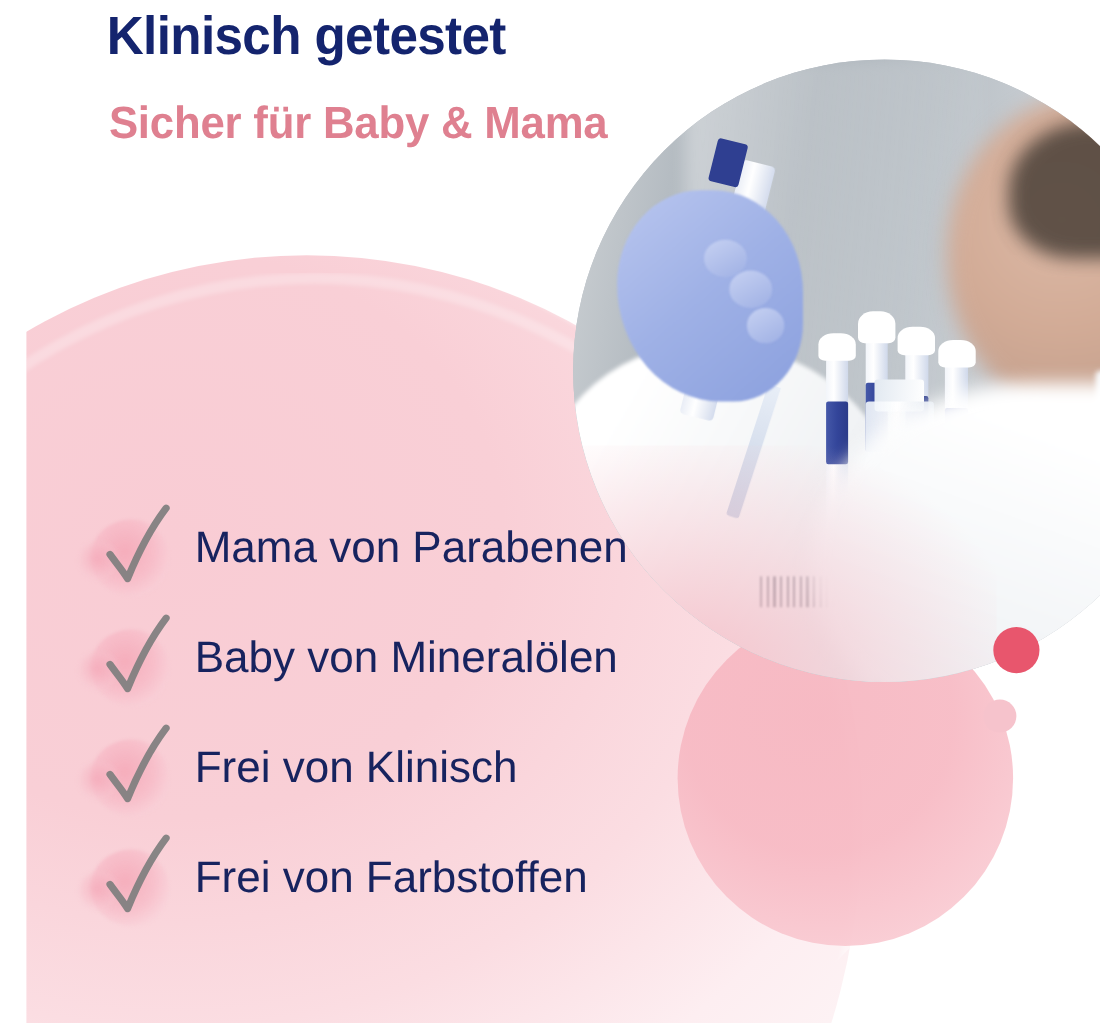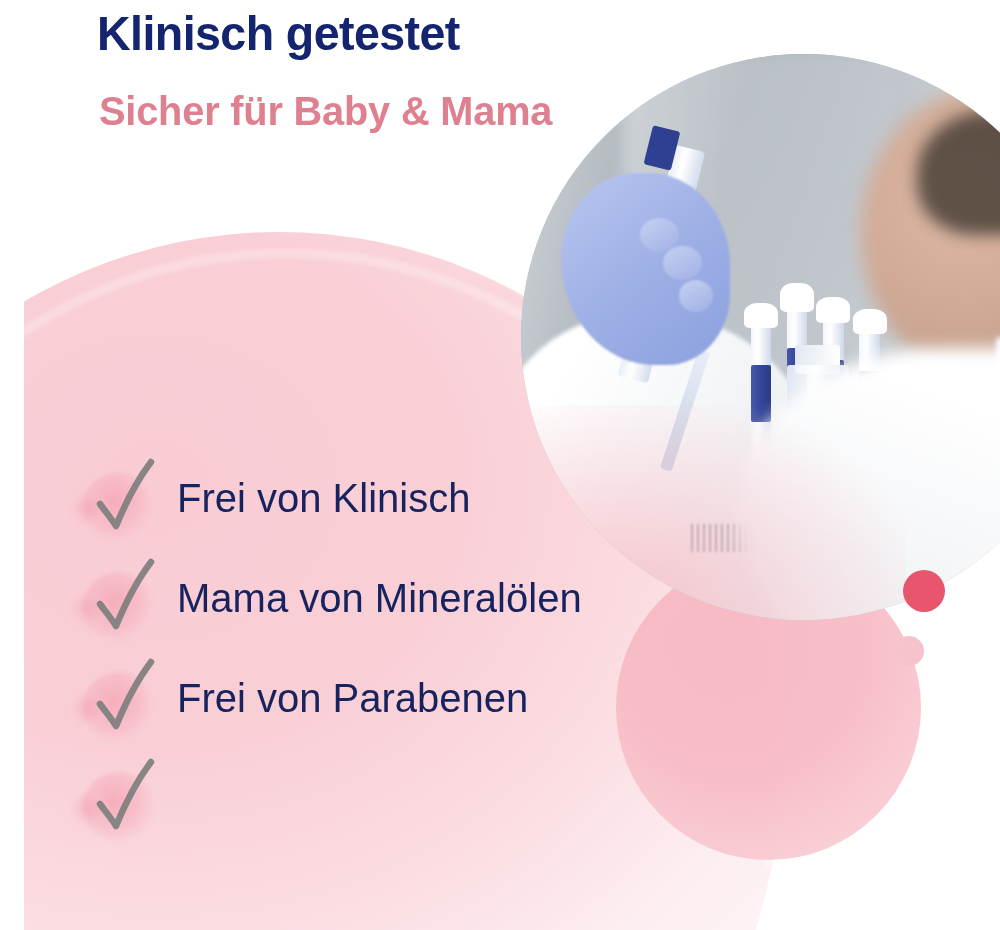--- a/index.html
+++ b/index.html
@@ -425,49 +425,50 @@
   <div class="benefit-list">
 
     <div class="benefit-row">
       <div class="check-wrap">
         <div class="check-blob"></div>
         <div class="check-blob-b"></div>
         <svg class="check-svg" viewBox="0 0 108 110">
           <path d="M28 62 C33 69, 39 76, 44 84 C51 67, 63 41, 79 20" fill="none" stroke="#7e7e7e" stroke-width="6.5" stroke-linecap="round" stroke-linejoin="round" opacity="0.92"></path>
         </svg>
       </div>
-      <div class="benefit-label">Frei von Klinisch</div>
+      <div class="benefit-label">Mama von Parabenen</div>
     </div>
 
     <div class="benefit-row">
       <div class="check-wrap">
         <div class="check-blob"></div>
         <div class="check-blob-b"></div>
         <svg class="check-svg" viewBox="0 0 108 110">
           <path d="M28 62 C33 69, 39 76, 44 84 C51 67, 63 41, 79 20" fill="none" stroke="#7e7e7e" stroke-width="6.5" stroke-linecap="round" stroke-linejoin="round" opacity="0.92"></path>
         </svg>
       </div>
-      <div class="benefit-label">Mama von Mineralölen</div>
+      <div class="benefit-label">Baby von Mineralölen</div>
     </div>
 
     <div class="benefit-row">
       <div class="check-wrap">
         <div class="check-blob"></div>
         <div class="check-blob-b"></div>
         <svg class="check-svg" viewBox="0 0 108 110">
           <path d="M28 62 C33 69, 39 76, 44 84 C51 67, 63 41, 79 20" fill="none" stroke="#7e7e7e" stroke-width="6.5" stroke-linecap="round" stroke-linejoin="round" opacity="0.92"></path>
         </svg>
       </div>
-      <div class="benefit-label">Frei von Parabenen</div>
+      <div class="benefit-label">Frei von Klinisch</div>
     </div>
 
     <div class="benefit-row">
       <div class="check-wrap">
         <div class="check-blob"></div>
         <div class="check-blob-b"></div>
         <svg class="check-svg" viewBox="0 0 108 110">
           <path d="M28 62 C33 69, 39 76, 44 84 C51 67, 63 41, 79 20" fill="none" stroke="#7e7e7e" stroke-width="6.5" stroke-linecap="round" stroke-linejoin="round" opacity="0.92"></path>
         </svg>
       </div>
+      <div class="benefit-label">Frei von Farbstoffen</div>
     </div>
 
   </div>
 </div>
 
 </body></html>

